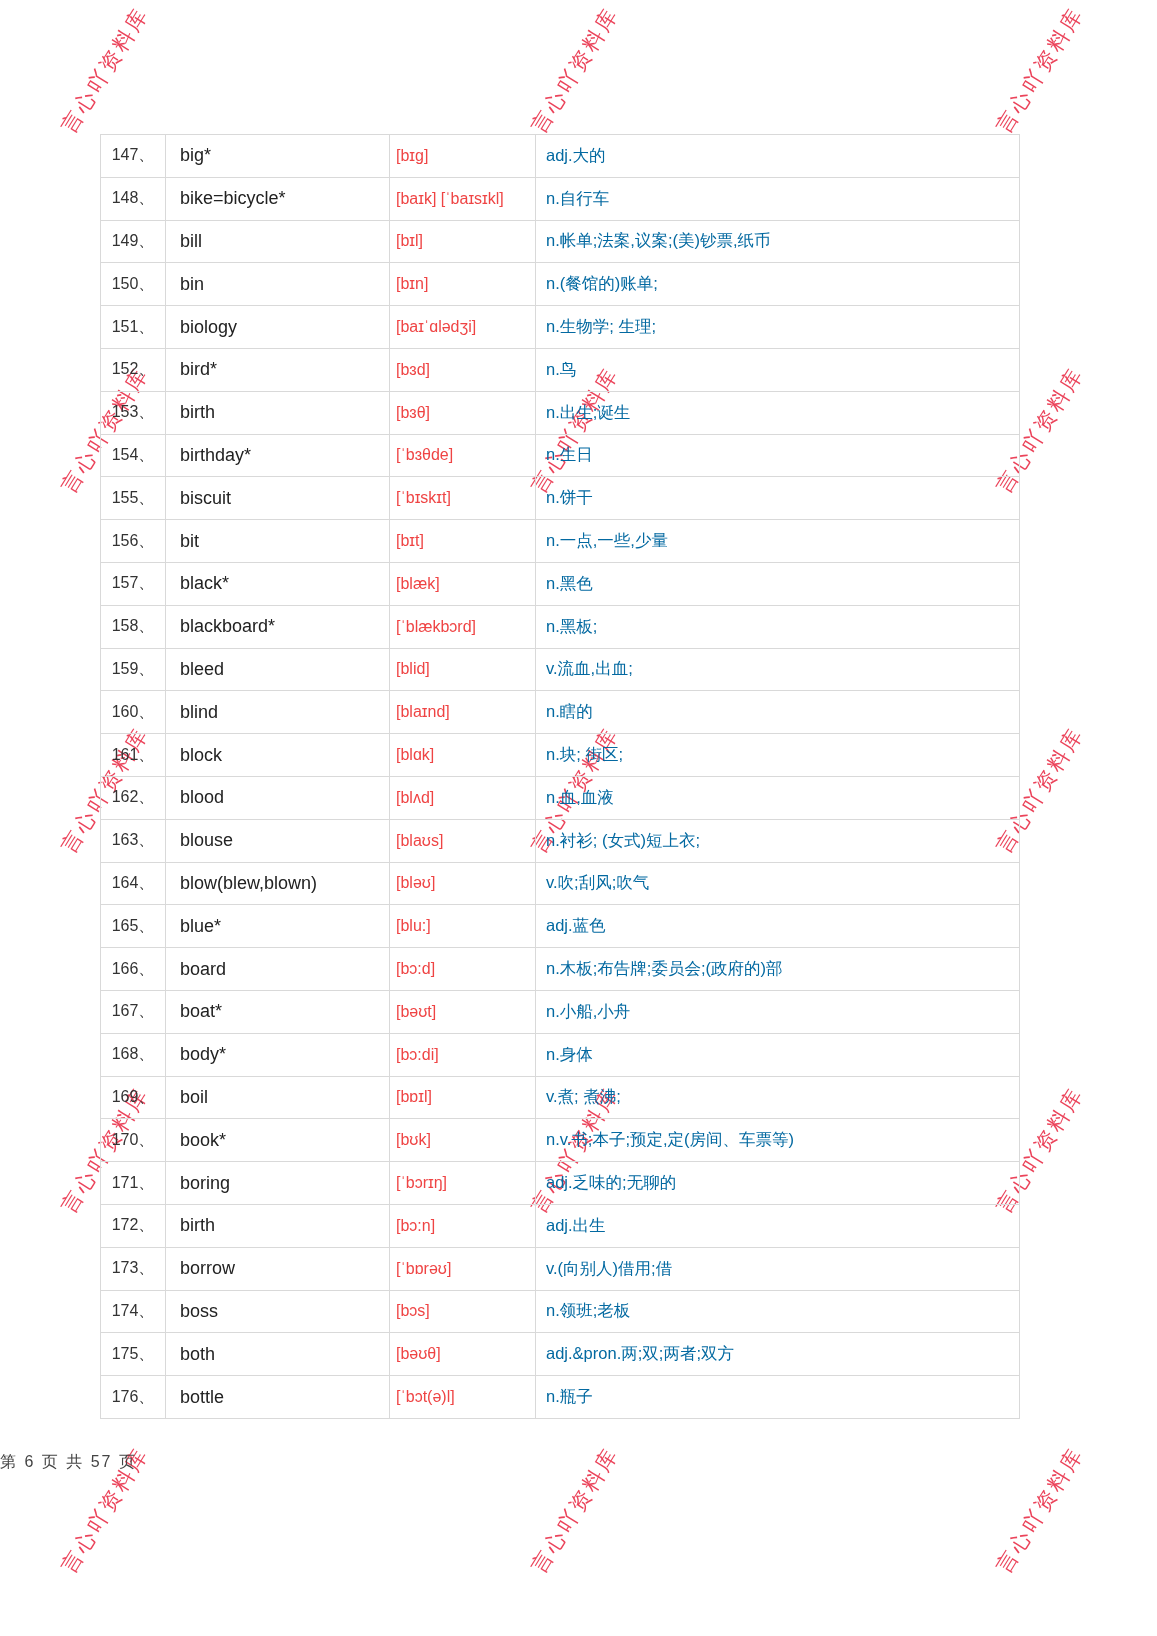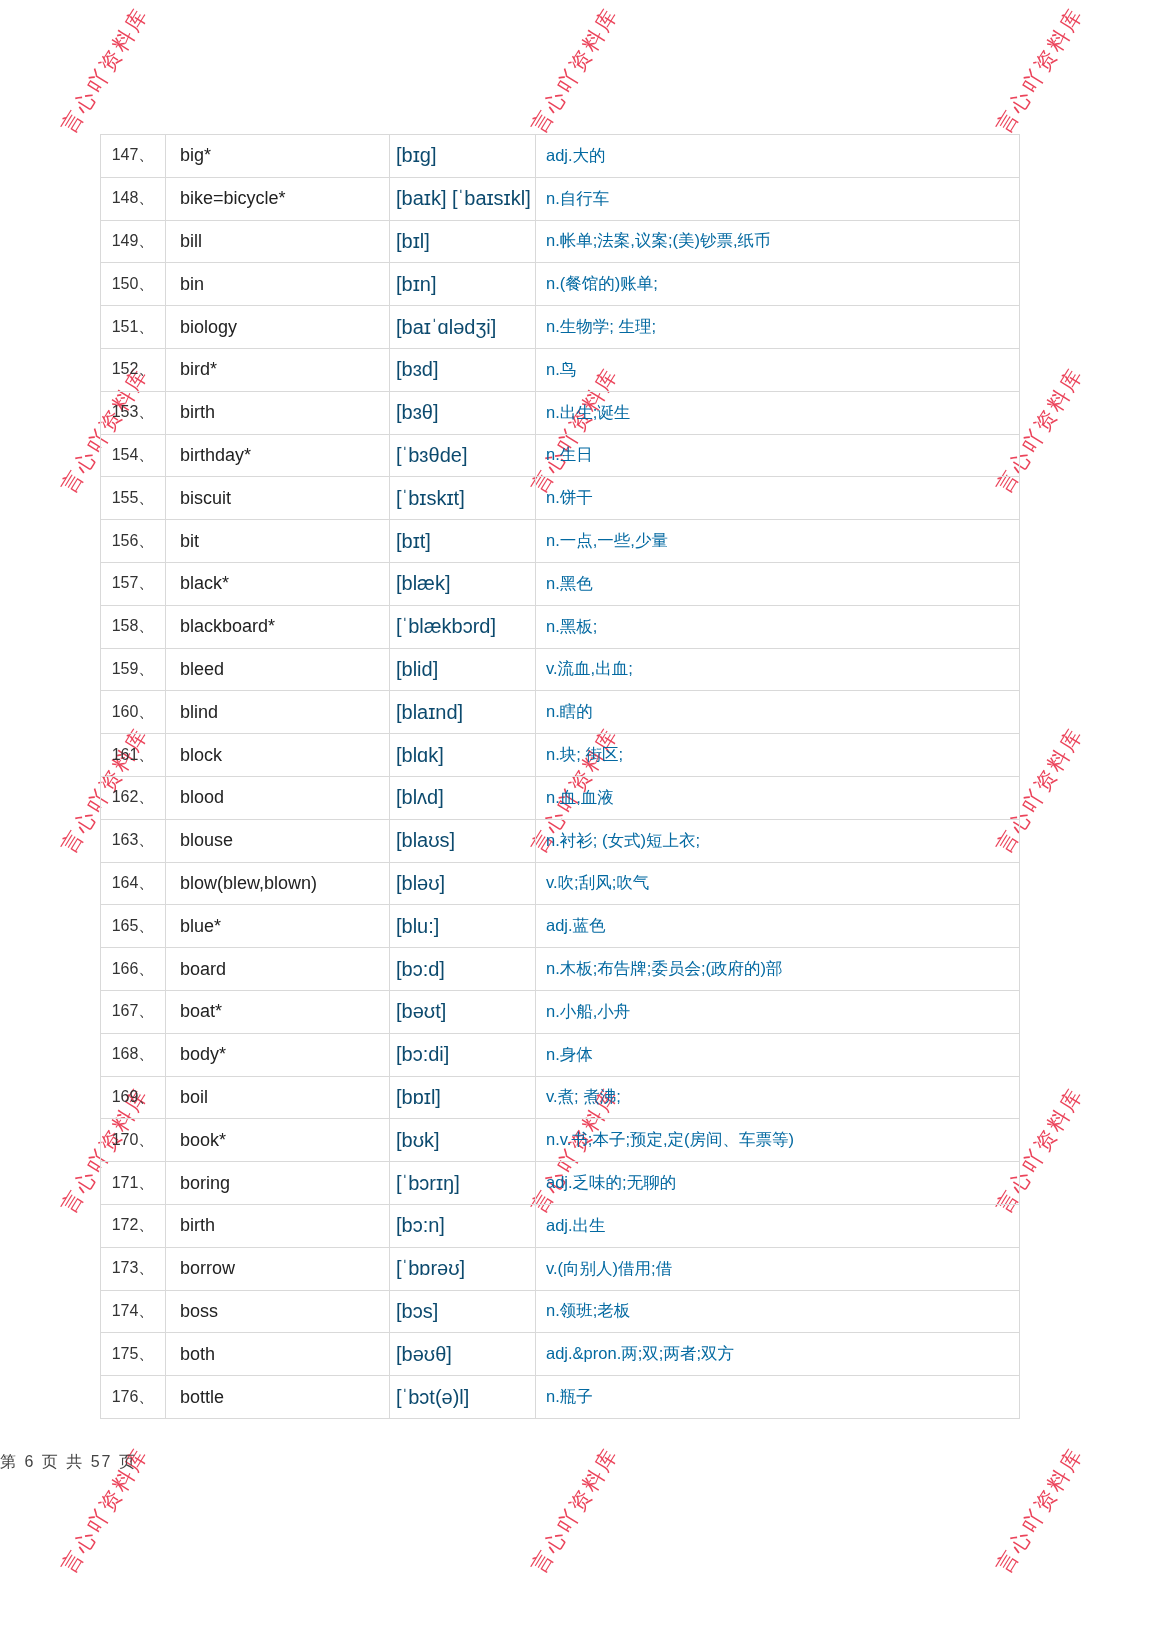--- a/index.html
+++ b/index.html
@@ -35,21 +35,21 @@
   td.col-num {
     width: 65px; text-align: center;
     font-size: 16px; color: #333; margin-top: 28px;
   }
   td.col-word {
     width: 224px; padding-left: 14px;
     font-size: 18px; color: #222;
   }
   td.col-phonetic {
     width: 146px; padding-left: 6px;
-    font-size: 20px; color: #0c4a6e;
+    font-size: 16px; color: #ef4444;
   }
   td.col-meaning {
     padding-left: 10px;
     font-size: 16.5px; color: #0369a1;
   }
   .footer {
     position: absolute; left: 0; top: 1452px;
     width: 1157px; text-align: left;
     font-size: 16px; color: #444;
     z-index: 1; letter-spacing: 2px;

